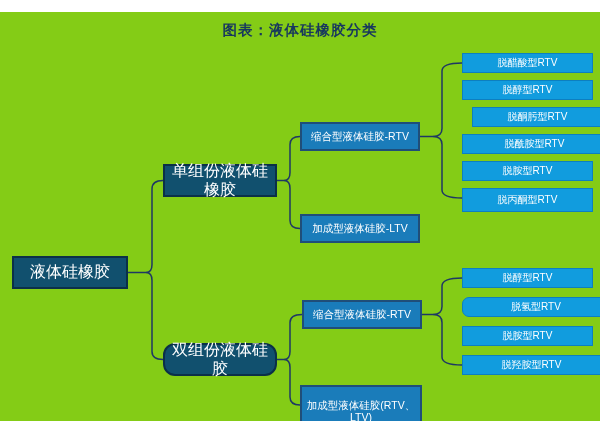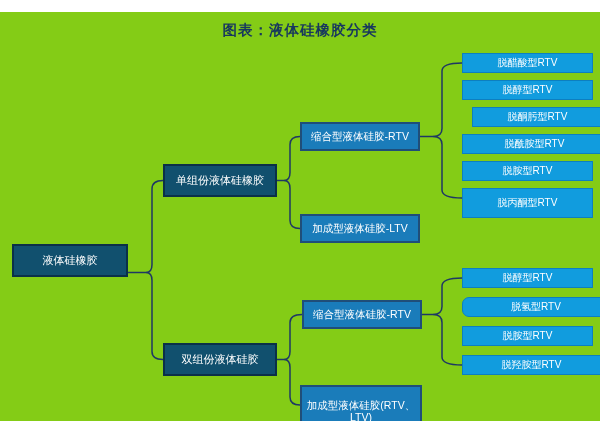--- a/index.html
+++ b/index.html
@@ -9,21 +9,21 @@
     margin-top:12px;
   }
   .title{
     position:absolute;top:9px;left:0;width:100%;text-align:center;
     font-size:14.5px;font-weight:bold;color:var(--title,#17375e);letter-spacing:1px;
   }
   .node{
     position:absolute;box-sizing:border-box;display:flex;align-items:center;justify-content:center;
     text-align:center;color:#ffffff;font-weight:normal;line-height:1.15;
   }
-  .lv1{background:var(--dark_box,#11506e);border:2px solid var(--dark_box_border,#0b3048);font-size:11px;}
+  .lv1{background:var(--dark_box,#11506e);border:2px solid var(--dark_box_border,#0b3048);font-size:16px;}
   .lv3{background:var(--mid_box,#1a7cba);border:2px solid var(--mid_box_border,#1f4e79);font-size:10.5px;padding:10px 2px;}
   .leaf{background:var(--leaf_box,#119cde);border:1px solid var(--leaf_box_border,#0d7fc0);font-size:10px;}
   .connectors{position:absolute;left:0;top:0;width:600px;height:421px;pointer-events:none;}
   .connectors path{fill:none;stroke:var(--connector,#1f3864);stroke-width:1.5;stroke-linecap:round;}
 </style>
 </head>
 <body style="--title: #17375e; --dark_box: #11506e; --dark_box_border: #0b3048; --mid_box: #1a7cba; --mid_box_border: #1f4e79; --leaf_box: #119cde; --leaf_box_border: #0d7fc0; --connector: #1f3864;">
 
 <div class="canvas">
 
@@ -35,39 +35,39 @@
     <path d="M277,168.5 H284"></path>
     <path d="M300,124.5 Q290,124.5 290,132.5 V160.5 Q290,168.5 284,168.5 Q290,168.5 290,176.5 V208.5 Q290,216.5 300,216.5"></path>
     <path d="M420,124.5 H433"></path>
     <path d="M462,51 Q442,51 442,59 V116.5 Q442,124.5 433,124.5 Q442,124.5 442,132.5 V178 Q442,186 462,186"></path>
     <path d="M277,347.5 H284"></path>
     <path d="M302,302.5 Q290,302.5 290,310.5 V339.5 Q290,347.5 284,347.5 Q290,347.5 290,355.5 V385 Q290,393 300,393"></path>
     <path d="M422,302.5 H433"></path>
     <path d="M462,266 Q442,266 442,274 V294.5 Q442,302.5 433,302.5 Q442,302.5 442,310.5 V345 Q442,353 462,353"></path>
   </svg>
 
-  <div class="node lv1" style="left:12px;top:232px;width:116px;height:33px;">液体硅橡胶</div>
+  <div class="node lv1" style="left:12px;top:244px;width:116px;height:33px;">液体硅橡胶</div>
 
   <div class="node lv1" style="left:163px;top:152px;width:114px;height:33px;">单组份液体硅橡胶</div>
 
-  <div class="node lv1" style="left:163px;top:331px;width:114px;height:33px;">双组份液体硅胶</div>
+  <div class="node lv1" style="left:163px;top:331px;width:114px;height:33px;border-radius:12px;">双组份液体硅胶</div>
 
   <div class="node lv3" style="left:300px;top:110px;width:120px;height:29px;">缩合型液体硅胶-RTV</div>
 
   <div class="node lv3" style="left:300px;top:202px;width:120px;height:29px;">加成型液体硅胶-LTV</div>
 
   <div class="node lv3" style="left:302px;top:288px;width:120px;height:29px;">缩合型液体硅胶-RTV</div>
 
   <div class="node lv3" style="left:300px;top:373px;width:122px;height:52px;">加成型液体硅胶(RTV、LTV)</div>
 
   <div class="node leaf" style="left:462px;top:41px;width:131px;height:20px;">脱醋酸型RTV</div>
   <div class="node leaf" style="left:462px;top:68px;width:131px;height:20px;">脱醇型RTV</div>
   <div class="node leaf" style="left:472px;top:95px;width:131px;height:20px;">脱酮肟型RTV</div>
   <div class="node leaf" style="left:462px;top:122px;width:145px;height:20px;">脱酰胺型RTV</div>
   <div class="node leaf" style="left:462px;top:149px;width:131px;height:20px;">脱胺型RTV</div>
-  <div class="node leaf" style="left:462px;top:176px;width:131px;height:30px;text-align:right;">脱丙酮型RTV</div>
+  <div class="node leaf" style="left:462px;top:176px;width:131px;height:24px;text-align:right;">脱丙酮型RTV</div>
 
   <div class="node leaf" style="left:462px;top:256px;width:131px;height:20px;">脱醇型RTV</div>
   <div class="node leaf" style="left:462px;top:285px;width:148px;height:20px;border-radius:7px;">脱氢型RTV</div>
   <div class="node leaf" style="left:462px;top:314px;width:131px;height:20px;">脱胺型RTV</div>
   <div class="node leaf" style="left:462px;top:343px;width:139px;height:20px;">脱羟胺型RTV</div>
 
 </div>
 
 </body></html>

